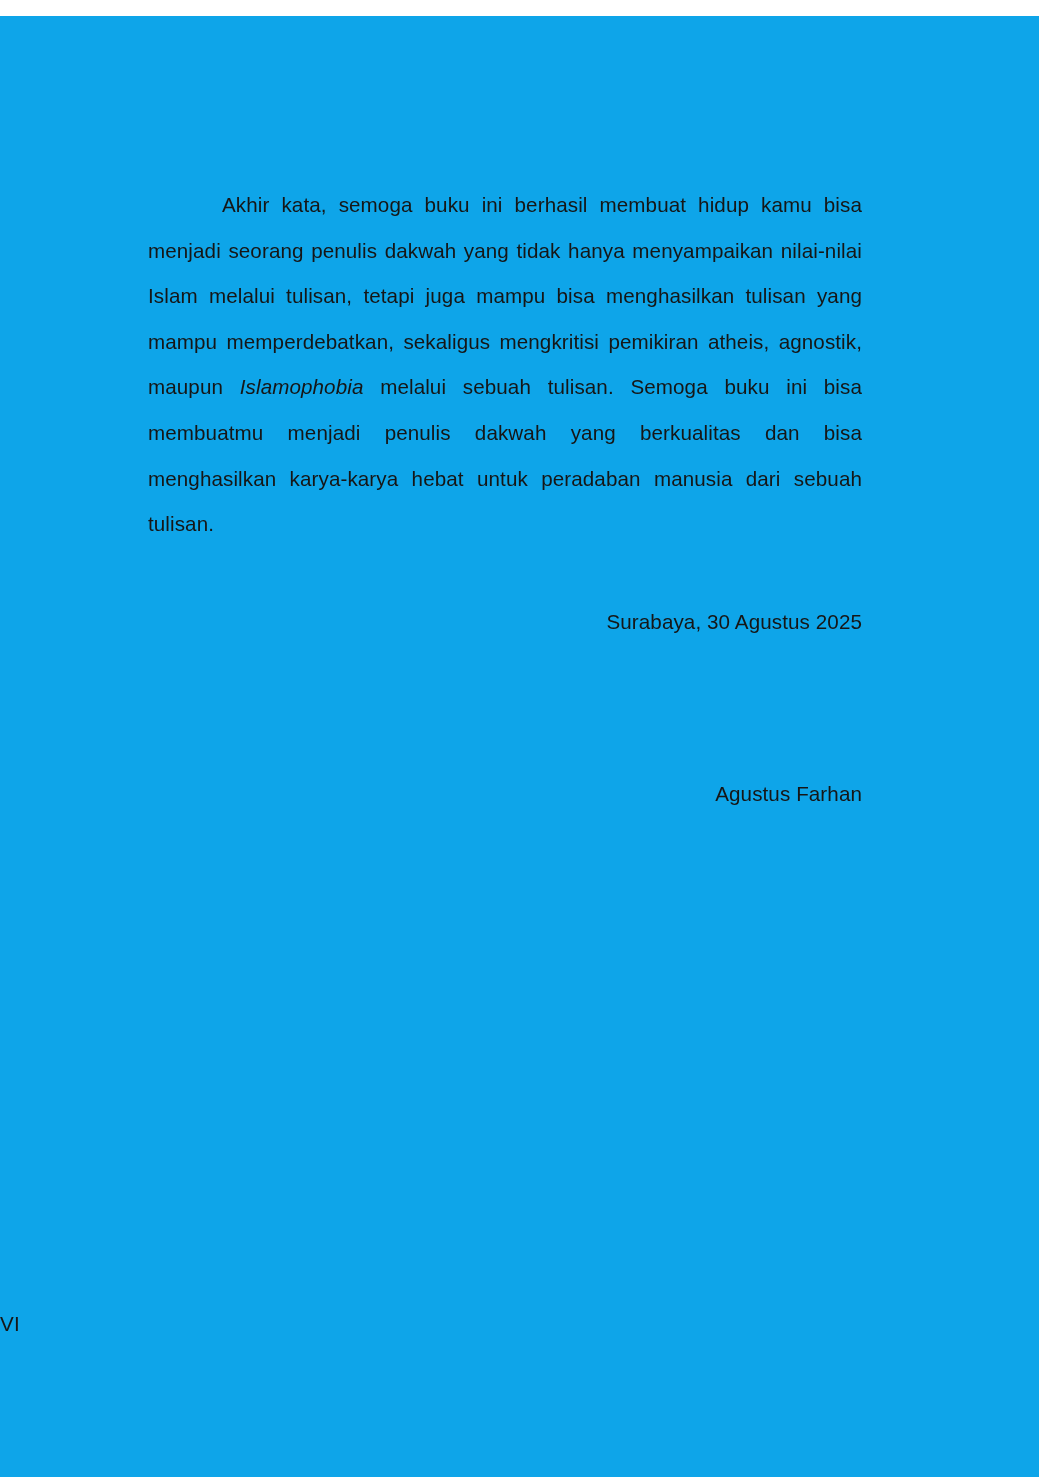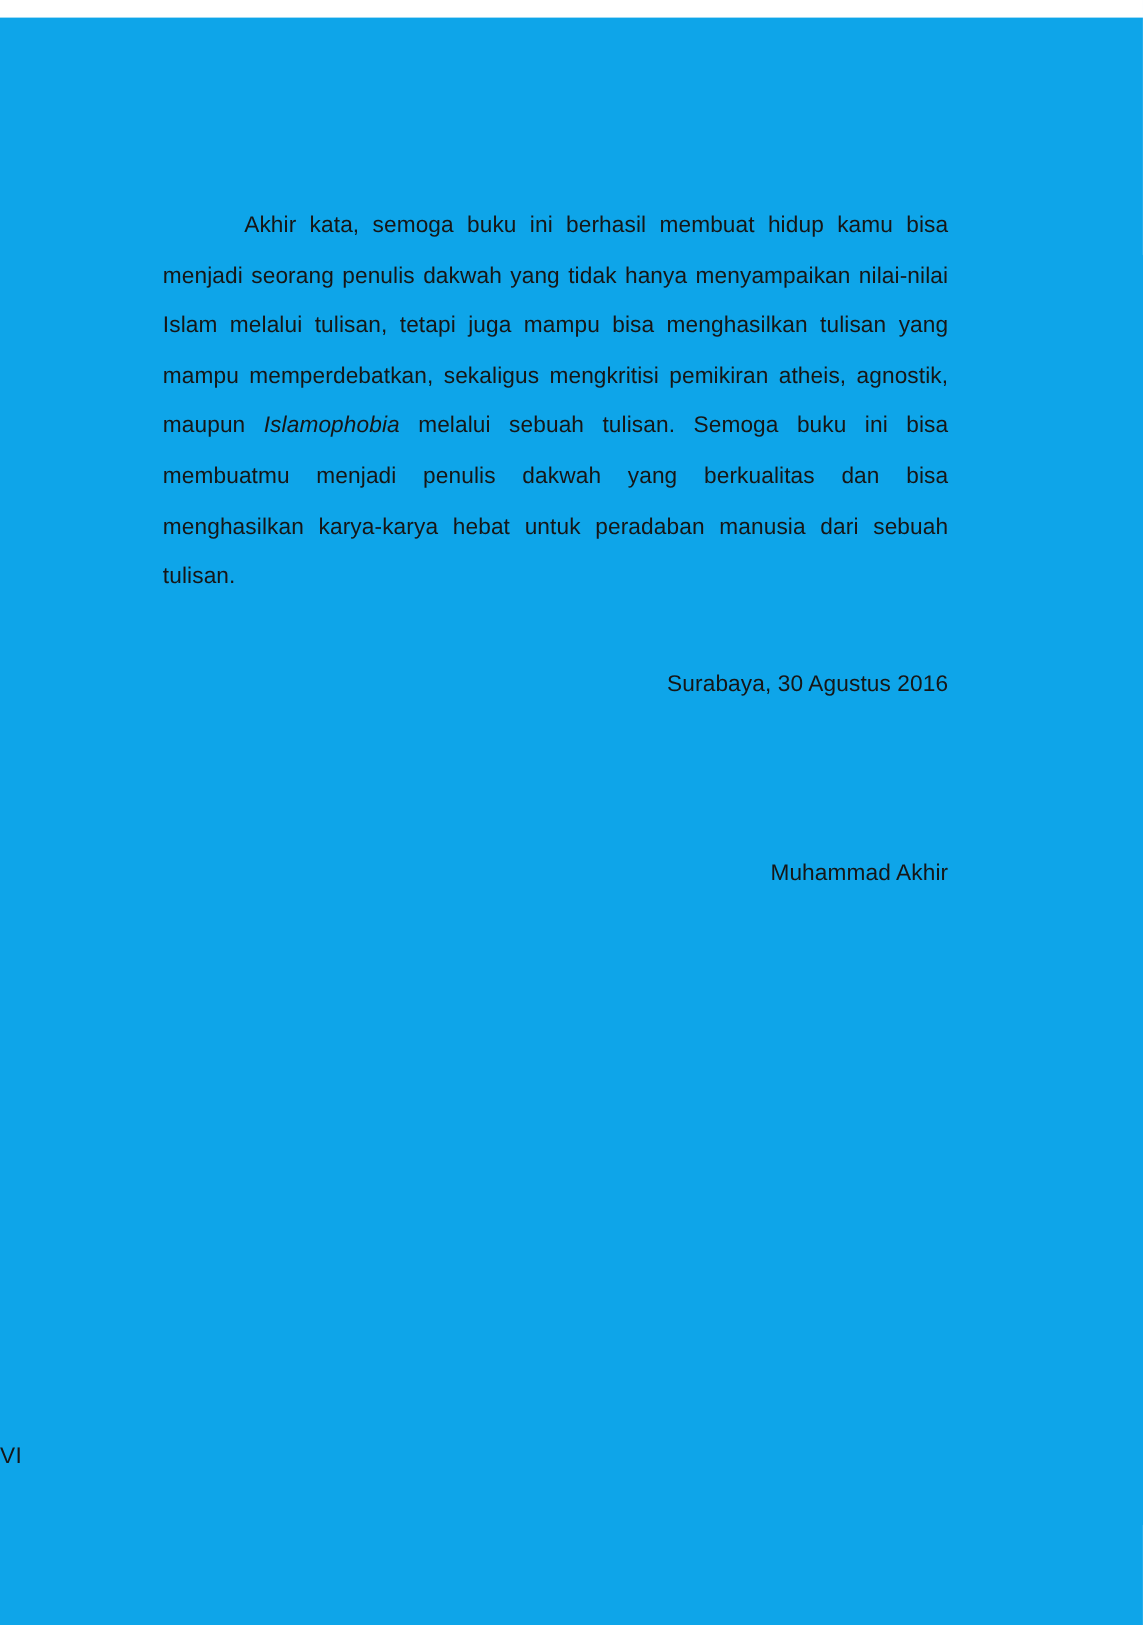--- a/index.html
+++ b/index.html
@@ -71,20 +71,20 @@
 </head>
 <body>
 
 <div class="page">
 
   <div class="text-column">
     <p class="body-paragraph"><span>Akhir kata, semoga buku ini berhasil membuat hidup kamu bisa menjadi seorang penulis dakwah yang tidak hanya menyampaikan nilai-nilai Islam melalui tulisan, tetapi juga mampu bisa menghasilkan tulisan yang mampu memperdebatkan, sekaligus mengkritisi pemikiran atheis, agnostik, maupun </span><span class="italic-term">Islamophobia</span><span> melalui sebuah tulisan. Semoga buku ini bisa membuatmu menjadi penulis dakwah yang berkualitas dan bisa menghasilkan karya-karya hebat untuk peradaban manusia dari sebuah tulisan.</span></p>
   </div>
 
   <div class="signature-block">
-    <div class="signature-line">Surabaya, 30 Agustus 2016</div>
+    <div class="signature-line">Surabaya, 30 Agustus 2025</div>
     <div class="signature-gap"></div>
-    <div class="signature-line">Muhammad Akhir</div>
+    <div class="signature-line">Agustus Farhan</div>
   </div>
 
   <div class="page-number">VI</div>
 
 </div>
 
 </body></html>

